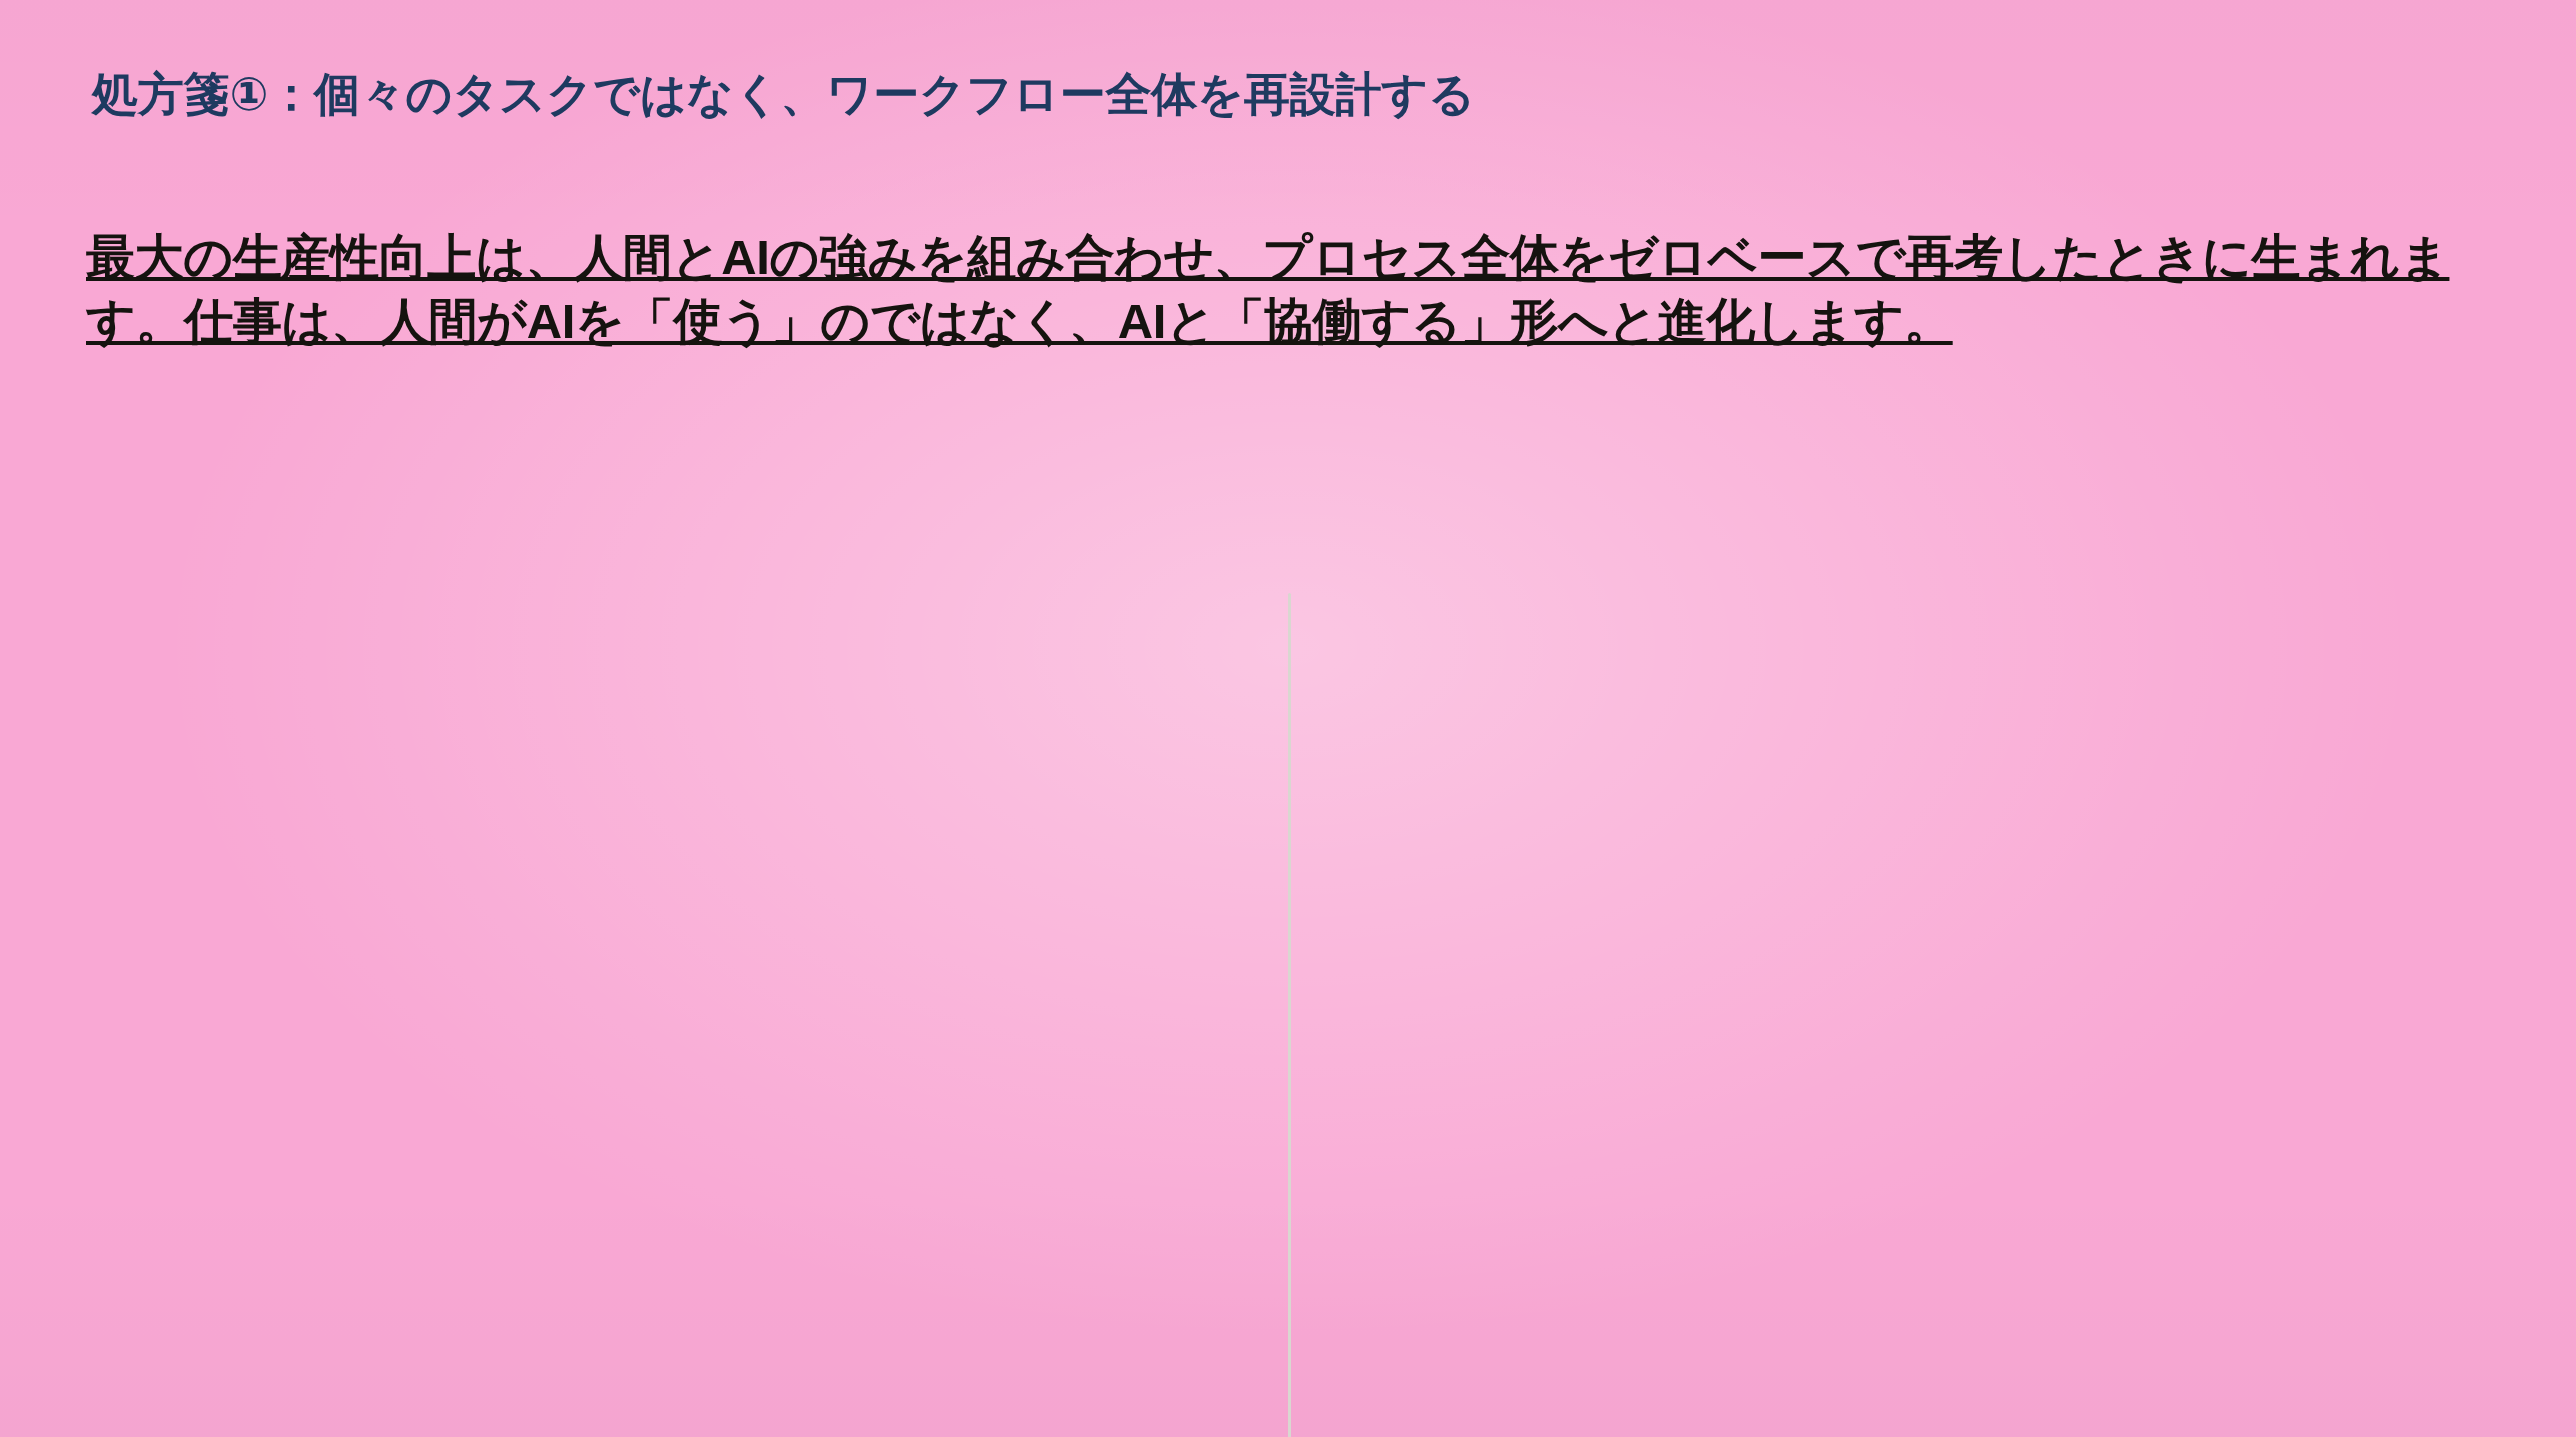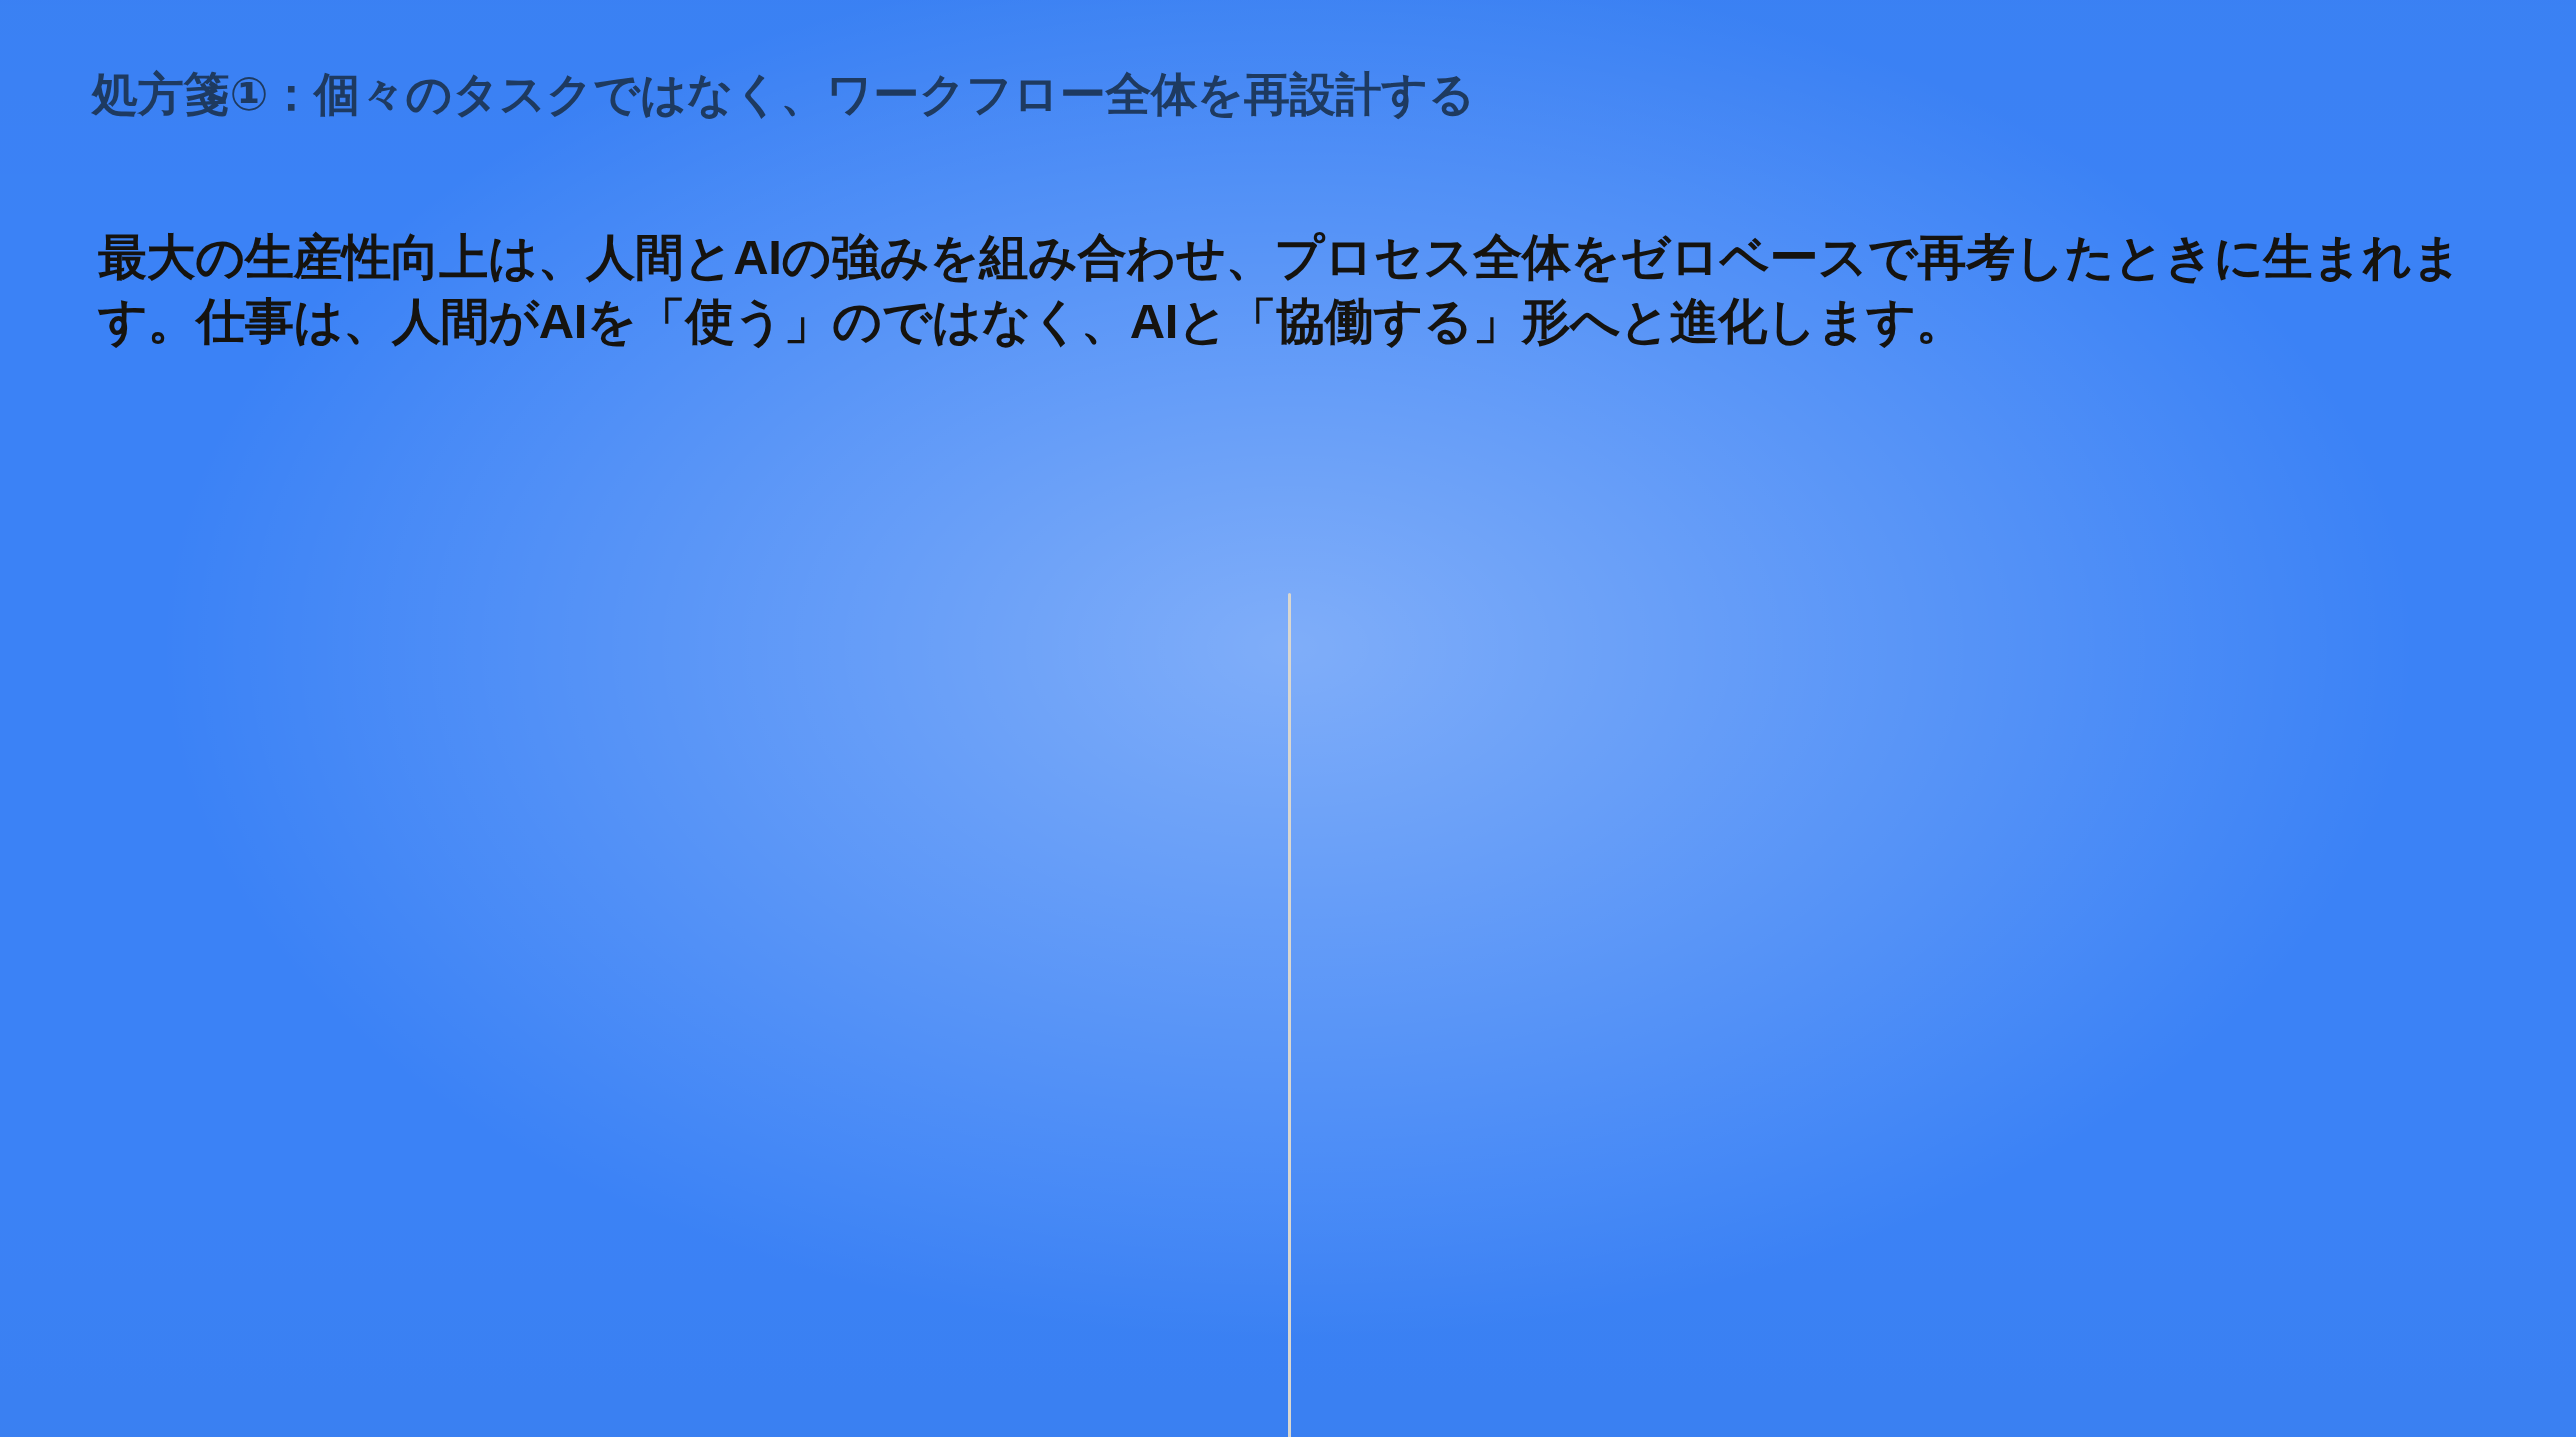--- a/index.html
+++ b/index.html
@@ -8,21 +8,21 @@
     background: #ffffff;
   }
   body {
     font-family: "Liberation Sans", "DejaVu Sans", sans-serif;
   }
 
   #slide {
     position: relative;
     width: 2576px;
     height: 1438px;
-    background: #3b82f6;
+    background: #f9a8d4;
     overflow: hidden;
   }
 
   
   #slide::after {
     content: "";
     position: absolute;
     inset: 0;
     pointer-events: none;
     background:
@@ -37,28 +37,29 @@
     left: 92px;
     top: 64px;
     font-size: 46px;
     font-weight: 700;
     letter-spacing: -0.2px;
     color: #1e3a60;
     white-space: nowrap;
   }
   .body-copy {
     position: absolute;
-    left: 98px;
+    left: 86px;
     top: 164px;
     width: 2415px;
     font-size: 49px;
     font-weight: 700;
     line-height: 1.30;
     color: #15130f;
     letter-spacing: -0.4px;
+    text-decoration: underline;
   }
 
   .divider {
     position: absolute;
     left: 1288px;
     top: 404px;
     width: 2.8px;
     height: 874px;
     background: #d9d7d0;
     border-radius: 1.9px;

